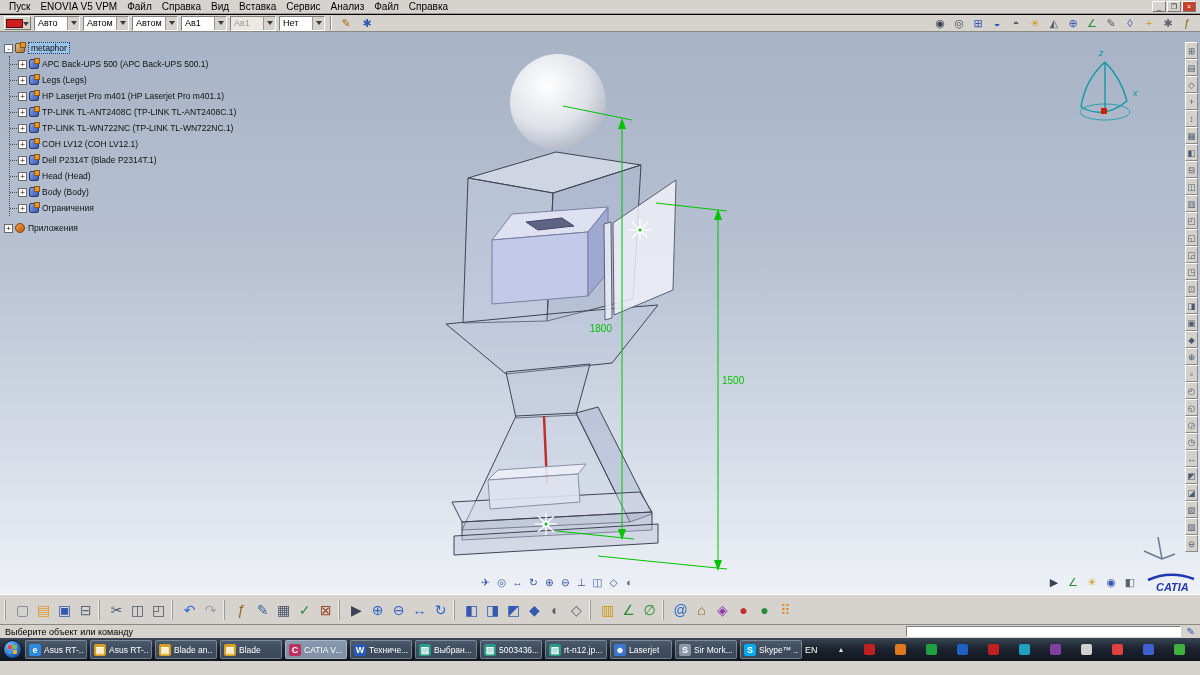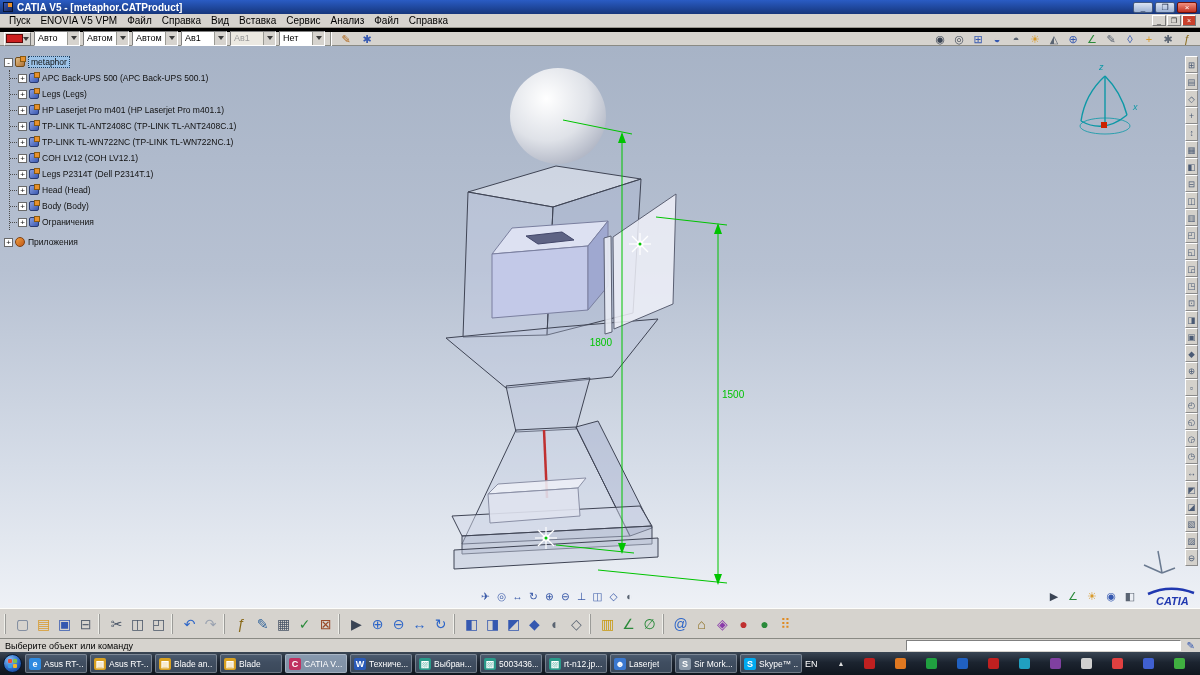--- a/index.html
+++ b/index.html
@@ -23,21 +23,21 @@
   
   .menubar { height:14px; background:#d6d3ce; border-bottom:1px solid #9a978f;
              display:flex; align-items:center; padding:0 4px; }
   .menu-item { font-size:10px; color:#000; padding:0 5px; white-space:nowrap; }
   .mdi-ctrls { margin-left:auto; display:flex; gap:1px; }
   .mbtn { width:14px; height:11px; font-size:7px; line-height:9px; text-align:center;
           background:#d6d3ce; border:1px solid; border-color:#fff #777 #777 #fff; color:#222; }
   .mbtn.close { background:#c8402c; color:#fff; }
 
   
-  .toolbar { height:18px; background:#d6d3ce; border-top:4px solid #000000;
+  .toolbar { height:18px; background:#d6d3ce; border-top:1px solid #000000;
              border-bottom:1px solid #8a8a84; display:flex; align-items:center; padding:0 4px; gap:3px; }
   .swatch-combo { display:flex; align-items:center; border:1px solid; border-color:#fff #777 #777 #fff;
                   height:14px; padding:1px; background:#d6d3ce; }
   .swatch { width:17px; height:9px; background:#cc1f1f; border:1px solid #5a0a0a; }
   .arr { width:0; height:0; border:3px solid transparent; border-top:4px solid #3a3a3a; margin-top:4px; }
   .combo { display:flex; height:15px; border:1px solid; border-color:#808080 #fff #fff #808080; background:#fff; }
   .combo-val { font-size:9px; line-height:13px; padding:0 3px; min-width:32px; color:#000; }
   .combo-btn { width:12px; background:#d6d3ce; border-left:1px solid #9a9a94;
                display:flex; justify-content:center; }
   .tbi { width:18px; height:16px; font-size:11px; line-height:16px; text-align:center; flex:none; }
@@ -114,29 +114,20 @@
   .chev { font-size:7px; color:#ddd; }
   .tray-ico { width:11px; height:11px; border-radius:2px; flex:none; }
   .clock { font-size:8px; line-height:1.25; text-align:center; white-space:nowrap; }
   .sliver { width:8px; height:23px; border-left:1px solid #9aa4b0; background:rgba(255,255,255,.08); flex:none; }
 </style>
 </head>
 <body>
 
 <div id="screen">
 
-  <div class="titlebar">
-    <span class="app-ico"></span>
-    <span class="title-text">CATIA V5 - [metaphor.CATProduct]</span>
-    <span class="win-ctrls">
-      <span class="wbtn">_</span>
-      <span class="wbtn">❐</span>
-      <span class="wbtn close">×</span>
-    </span>
-  </div>
 
   <div class="menubar">
     <span class="menu-item">Пуск</span>
       <span class="menu-item">ENOVIA V5 VPM</span>
       <span class="menu-item">Файл</span>
       <span class="menu-item">Справка</span>
       <span class="menu-item">Вид</span>
       <span class="menu-item">Вставка</span>
       <span class="menu-item">Сервис</span>
       <span class="menu-item">Анализ</span>
@@ -343,21 +334,21 @@
             <span class="tree-label">TP-LINK TL-WN722NC (TP-LINK TL-WN722NC.1)</span>
           </div>
           <div class="tree-row">
             <span class="exp">+</span>
             <span class="nodeicon"></span>
             <span class="tree-label">COH LV12 (COH LV12.1)</span>
           </div>
           <div class="tree-row">
             <span class="exp">+</span>
             <span class="nodeicon"></span>
-            <span class="tree-label">Legs P2314T (Dell P2314T.1)</span>
+            <span class="tree-label">Dell P2314T (Blade P2314T.1)</span>
           </div>
           <div class="tree-row">
             <span class="exp">+</span>
             <span class="nodeicon"></span>
             <span class="tree-label">Head (Head)</span>
           </div>
           <div class="tree-row">
             <span class="exp">+</span>
             <span class="nodeicon"></span>
             <span class="tree-label">Body (Body)</span>

